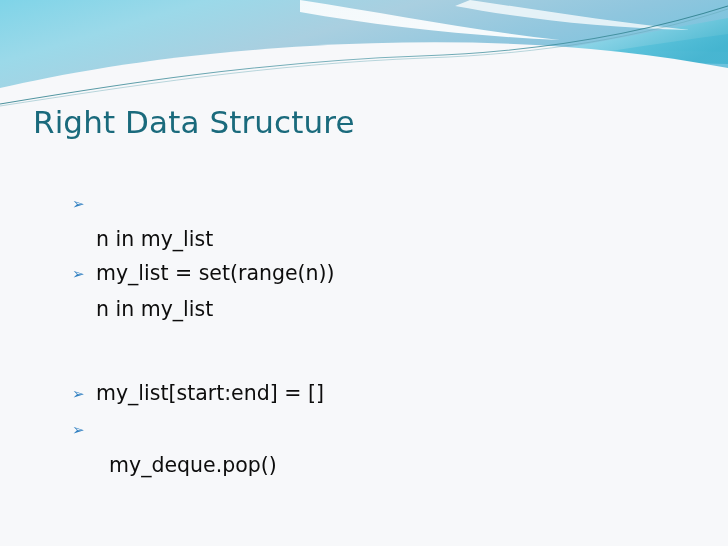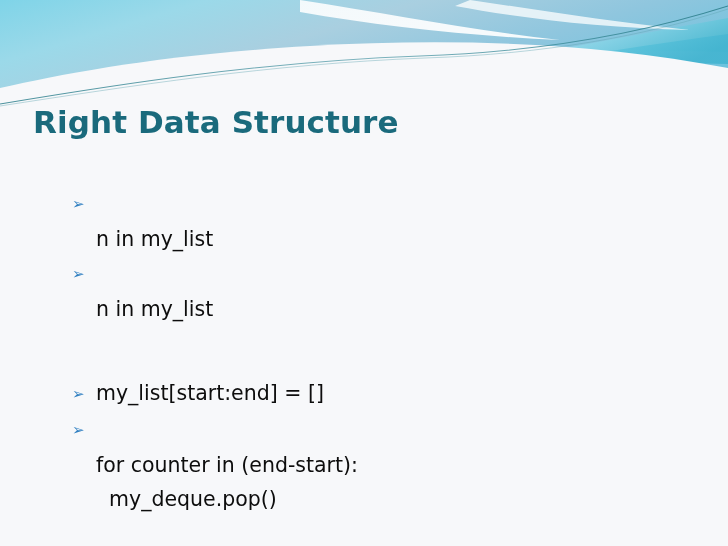--- a/index.html
+++ b/index.html
@@ -33,21 +33,21 @@
     height: 120px;
   }
 
   
   .title {
     position: absolute;
     left: 33px;
     top: 104px;
     font-family: "DejaVu Sans", sans-serif;
     font-size: 31px;
-    font-weight: bold;
+    font-weight: normal;
     letter-spacing: 0.1px;
     color: #1a6a7c;
     white-space: nowrap;
   }
 
   
   .body {
     position: absolute;
     left: 72px;
     top: 186px;
@@ -159,20 +159,21 @@
       </div>
       <div class="line">
         <span class="bullet-cell"></span>
         <span class="line-text">n in my_list</span>
       </div>
     </div>
 
     <div class="para">
       <div class="line">
         <span class="bullet-cell"><span class="bullet-glyph">➢</span></span>
+        <span class="line-text">my_list = set(range(n))</span>
       </div>
       <div class="line">
         <span class="bullet-cell"></span>
         <span class="line-text">n in my_list</span>
       </div>
     </div>
 
     <div class="spacer"></div>
 
     <div class="para">
@@ -181,23 +182,19 @@
         <span class="line-text">my_list[start:end] = []</span>
       </div>
     </div>
 
     <div class="para">
       <div class="line">
         <span class="bullet-cell"><span class="bullet-glyph">➢</span></span>
       </div>
       <div class="line">
         <span class="bullet-cell"></span>
-        <span class="line-text">for counter in (end-start):</span>
-      </div>
-      <div class="line">
-        <span class="bullet-cell"></span>
         <span class="line-text">  my_deque.pop()</span>
       </div>
     </div>
 
   </div>
 
 </div>
 
 </body></html>

